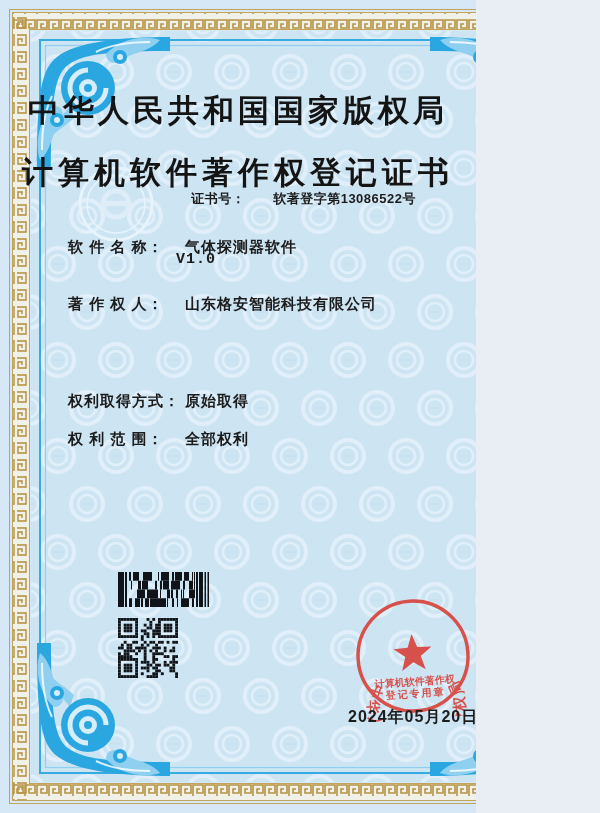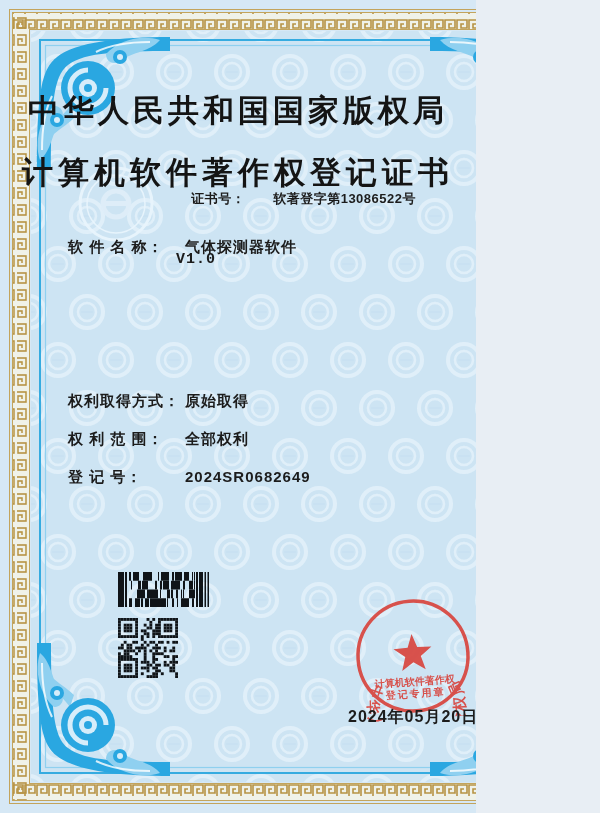--- a/index.html
+++ b/index.html
@@ -133,32 +133,32 @@
 
   <div class="certno">
     <span class="lbl">证书号：</span><span>软著登字第13086522号</span>
   </div>
 
   <div class="field f1">
     <span class="flabel">软 件 名 称：</span><span>气体探测器软件</span>
   </div>
   <div class="field f1b">V1.0</div>
 
+  <div class="field f2">
+    <span class="flabel">著 作 权 人：</span><span>山东格安智能科技有限公司</span>
+  </div>
 
   <div class="field f4">
     <span class="flabel">权 利 范 围：</span><span>全部权利</span>
   </div>
 
   <div class="field f3">
     <span class="flabel">权利取得方式：</span><span>原始取得</span>
   </div>
 
-  <div class="field f5">
-    <span class="flabel">登  记  号：</span><span>2024SR0682649</span>
-  </div>
 
 
   <div class="barcode"><svg xmlns="http://www.w3.org/2000/svg" width="92" height="35" fill="#101418">
         <rect x="0" y="0" width="6" height="35"></rect>
         <rect x="7" y="0" width="2" height="35"></rect>
         <rect x="11" y="0" width="2" height="8.75"></rect>
         <rect x="15" y="0" width="3" height="8.75"></rect>
         <rect x="18" y="0" width="1" height="8.75"></rect>
         <rect x="19" y="0" width="2" height="8.75"></rect>
         <rect x="25" y="0" width="2" height="8.75"></rect>

